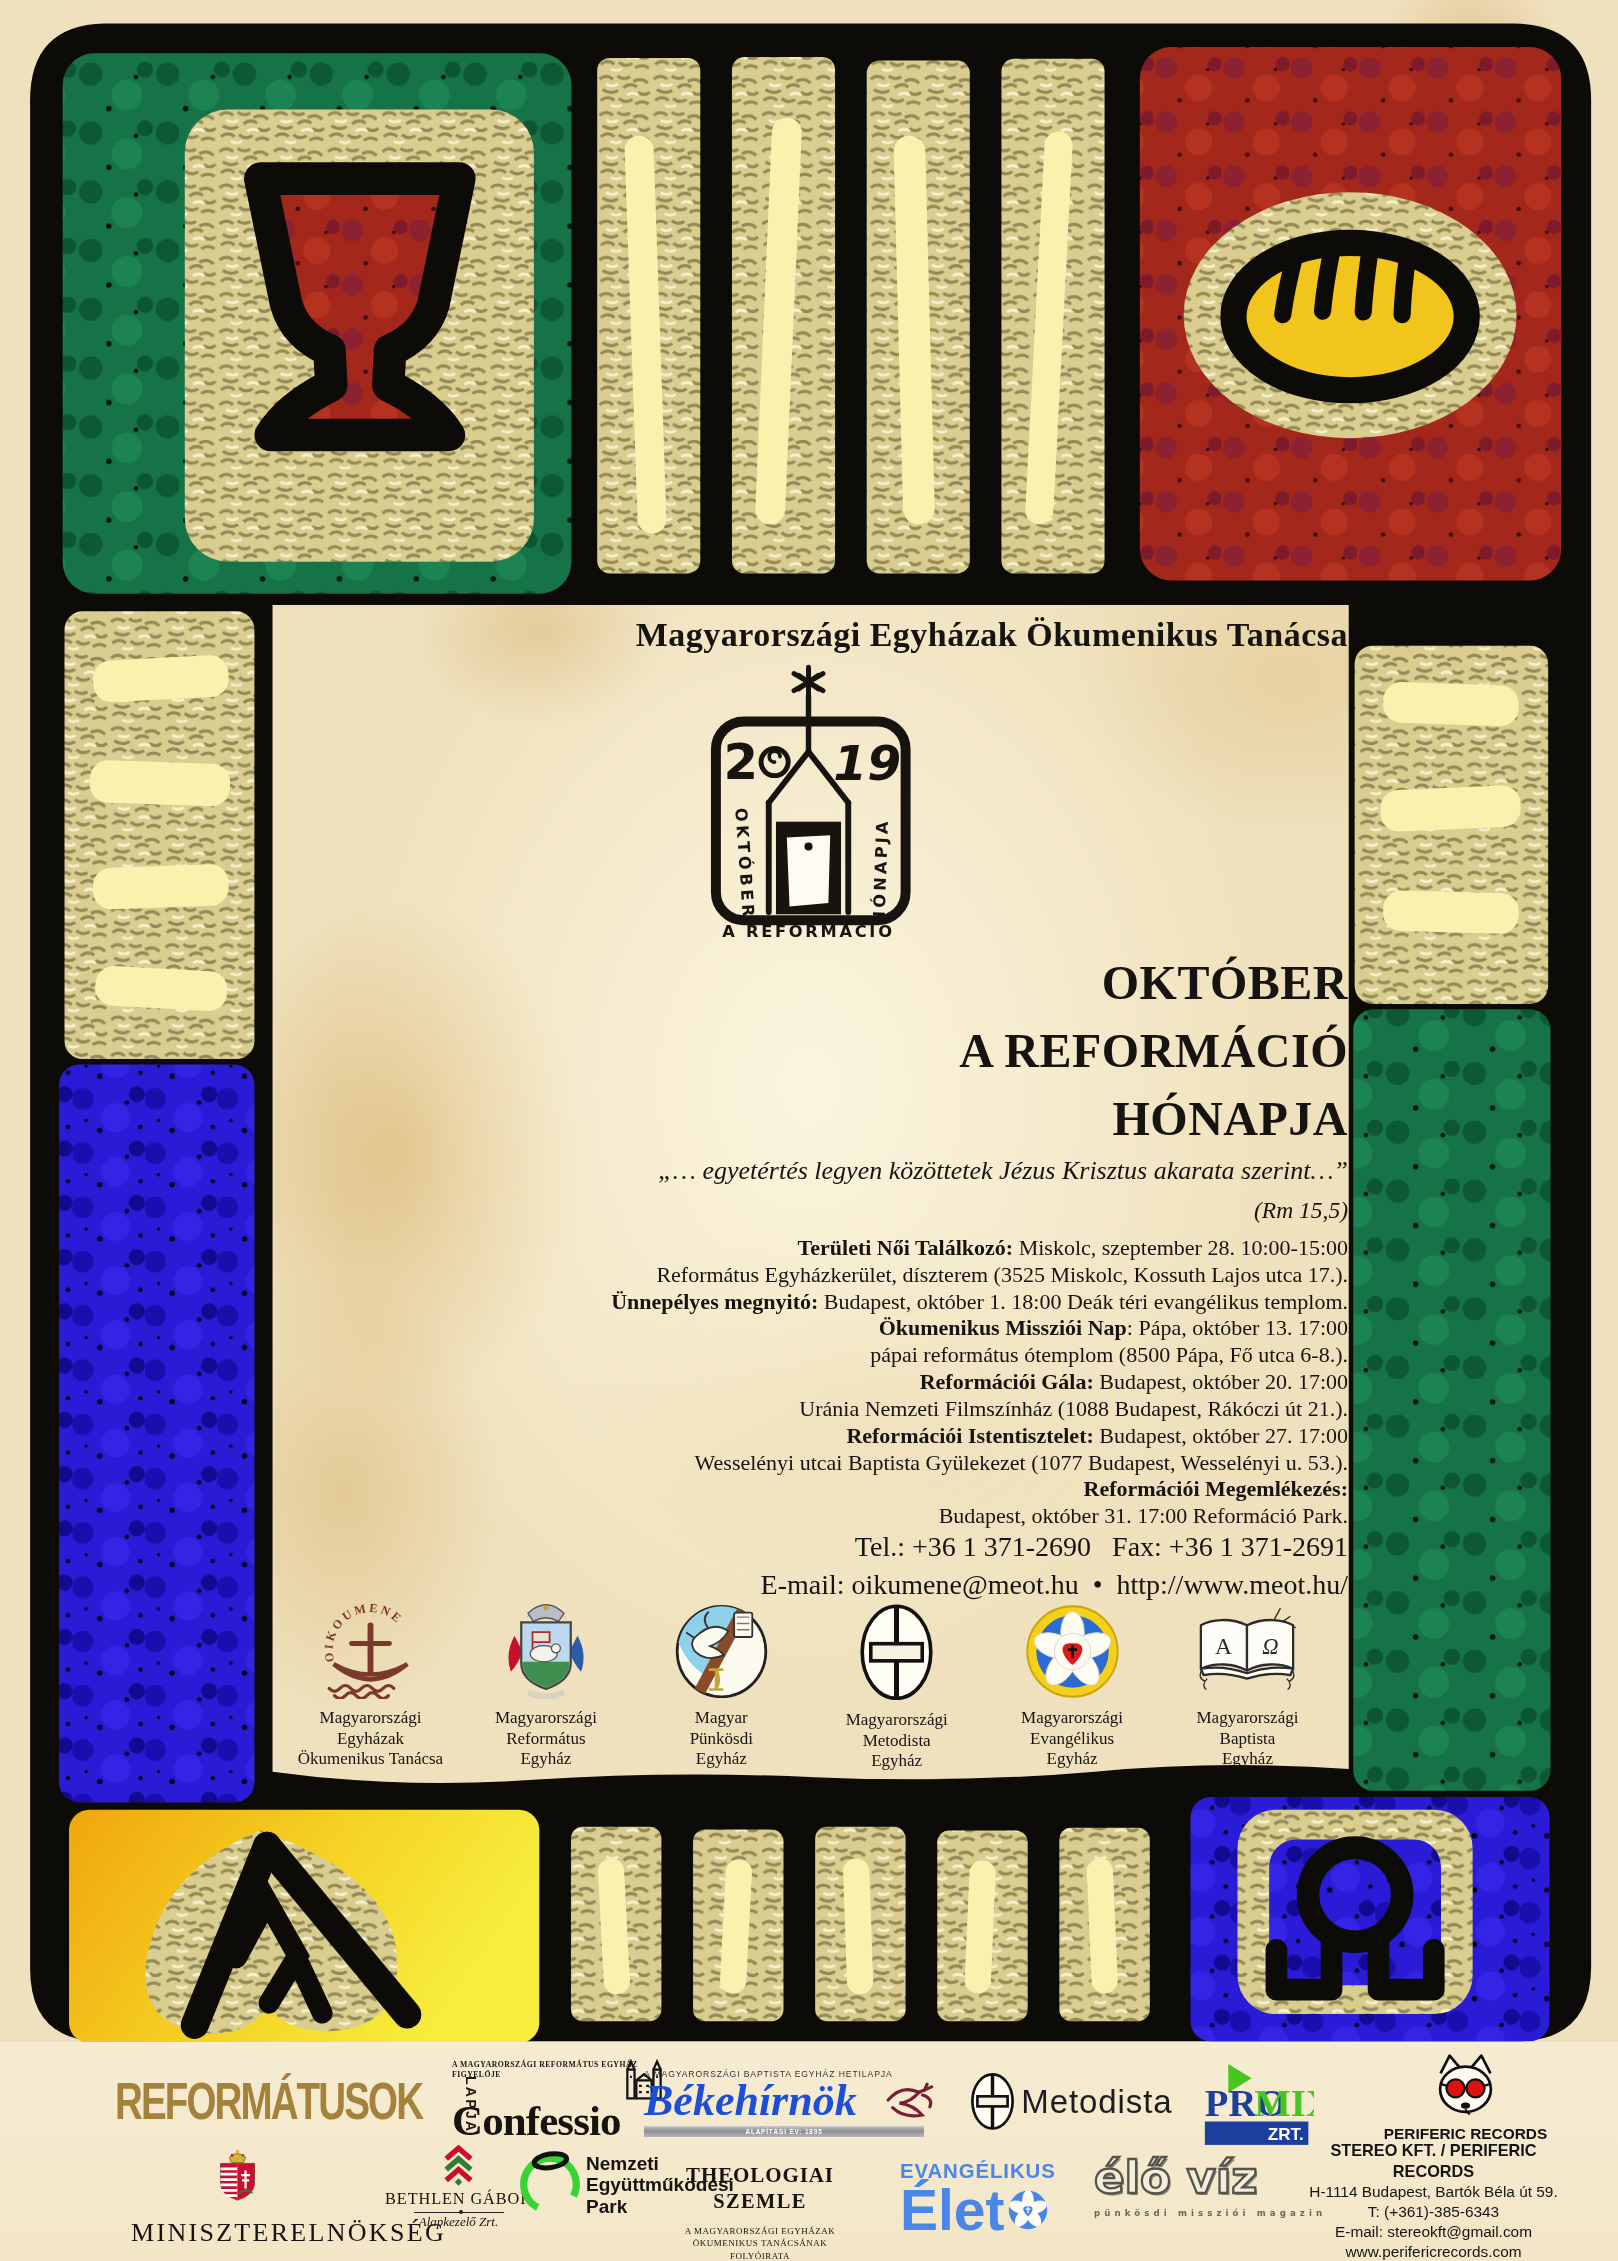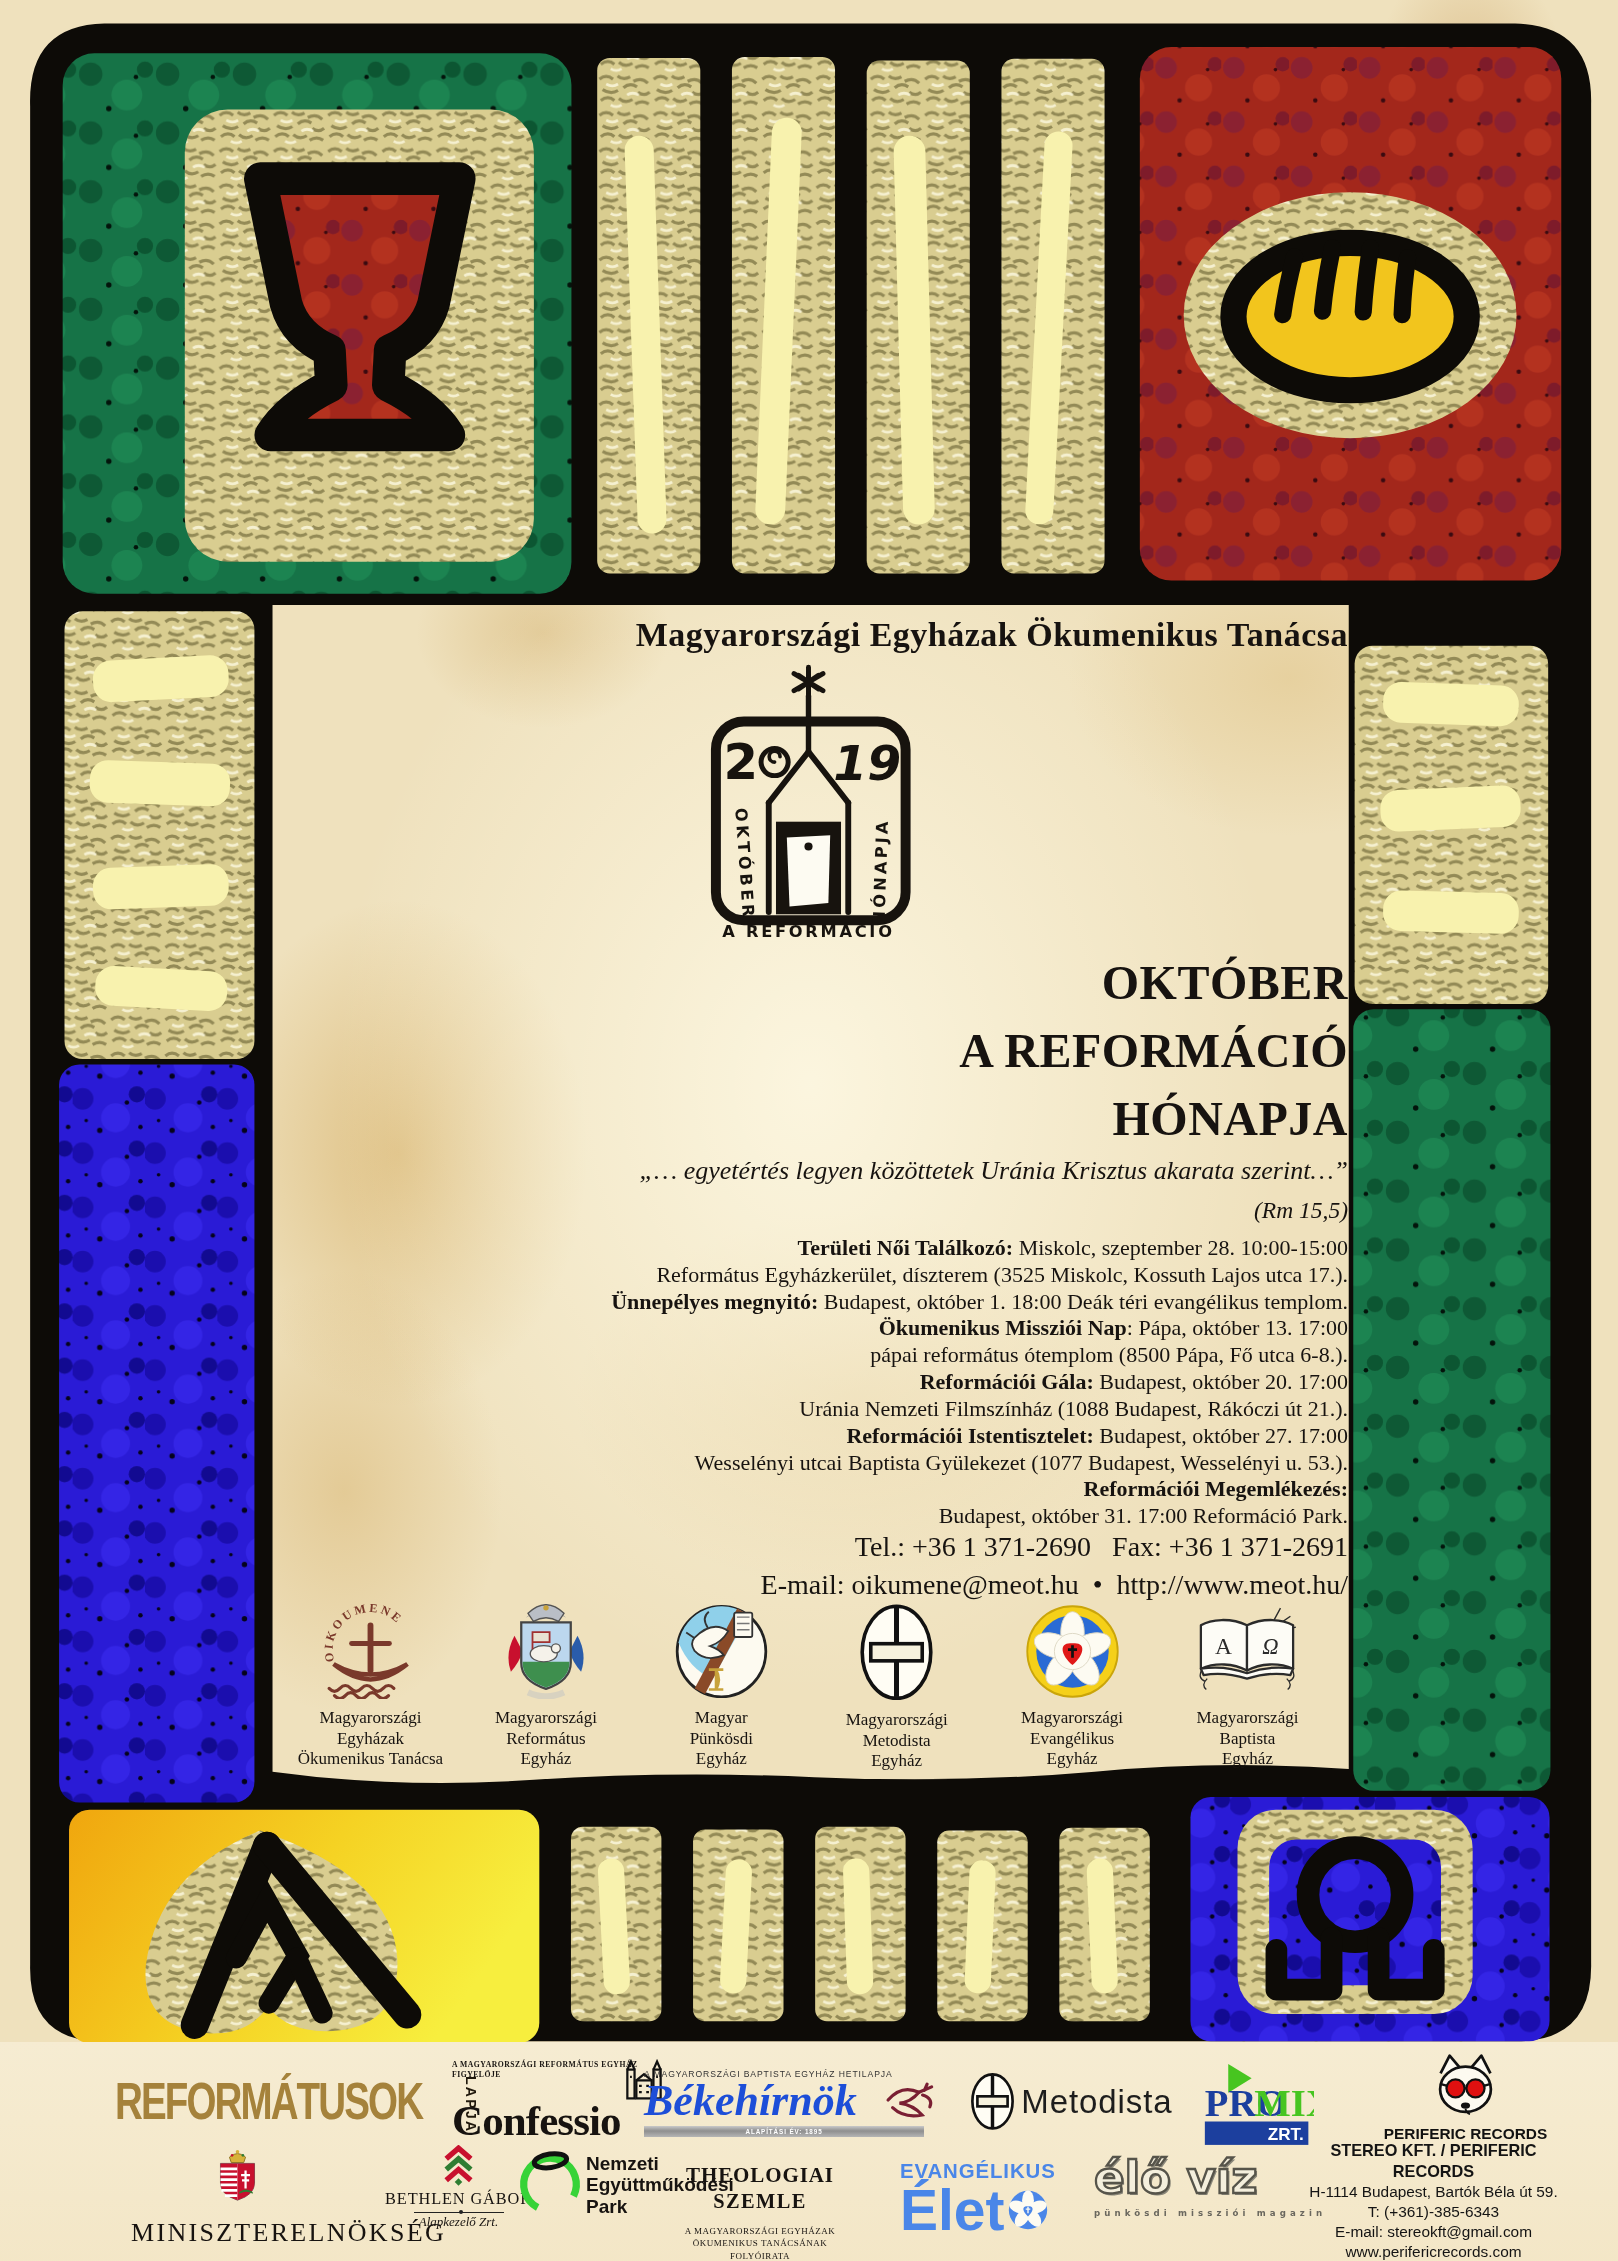--- a/index.html
+++ b/index.html
@@ -207,21 +207,21 @@
   <text x="300" y="615" font-family="DejaVu Sans" font-size="36" font-weight="bold" letter-spacing="6" fill="#17130e" text-anchor="middle">A REFORMÁCIÓ</text>
   <text x="0" y="0" font-family="DejaVu Sans" font-size="36" font-weight="bold" letter-spacing="7" fill="#17130e" transform="translate(468,588) rotate(-88)">HÓNAPJA</text>
 </svg>
 
 <div class="ctr main-title">
   <div>OKTÓBER</div>
   <div>A REFORMÁCIÓ</div>
   <div>HÓNAPJA</div>
 </div>
 
-<div class="ctr quote">„… egyetértés legyen közöttetek Uránia Krisztus akarata szerint…”</div>
+<div class="ctr quote">„… egyetértés legyen közöttetek Jézus Krisztus akarata szerint…”</div>
 <div class="ctr quote-ref">(Rm 15,5)</div>
 
 <div class="ctr events">
   <div><b>Területi Női Találkozó:</b><span> Miskolc, szeptember 28. 10:00-15:00</span></div>
   <div><b></b><span>Református Egyházkerület, díszterem (3525 Miskolc, Kossuth Lajos utca 17.).</span></div>
   <div><b>Ünnepélyes megnyitó:</b><span> Budapest, október 1. 18:00 Deák téri evangélikus templom.</span></div>
   <div><b>Ökumenikus Missziói Nap</b><span>: Pápa, október 13. 17:00</span></div>
   <div><b></b><span>pápai református ótemplom (8500 Pápa, Fő utca 6-8.).</span></div>
   <div><b>Reformációi Gála:</b><span> Budapest, október 20. 17:00</span></div>
   <div><b></b><span>Uránia Nemzeti Filmszínház (1088 Budapest, Rákóczi út 21.).</span></div>

